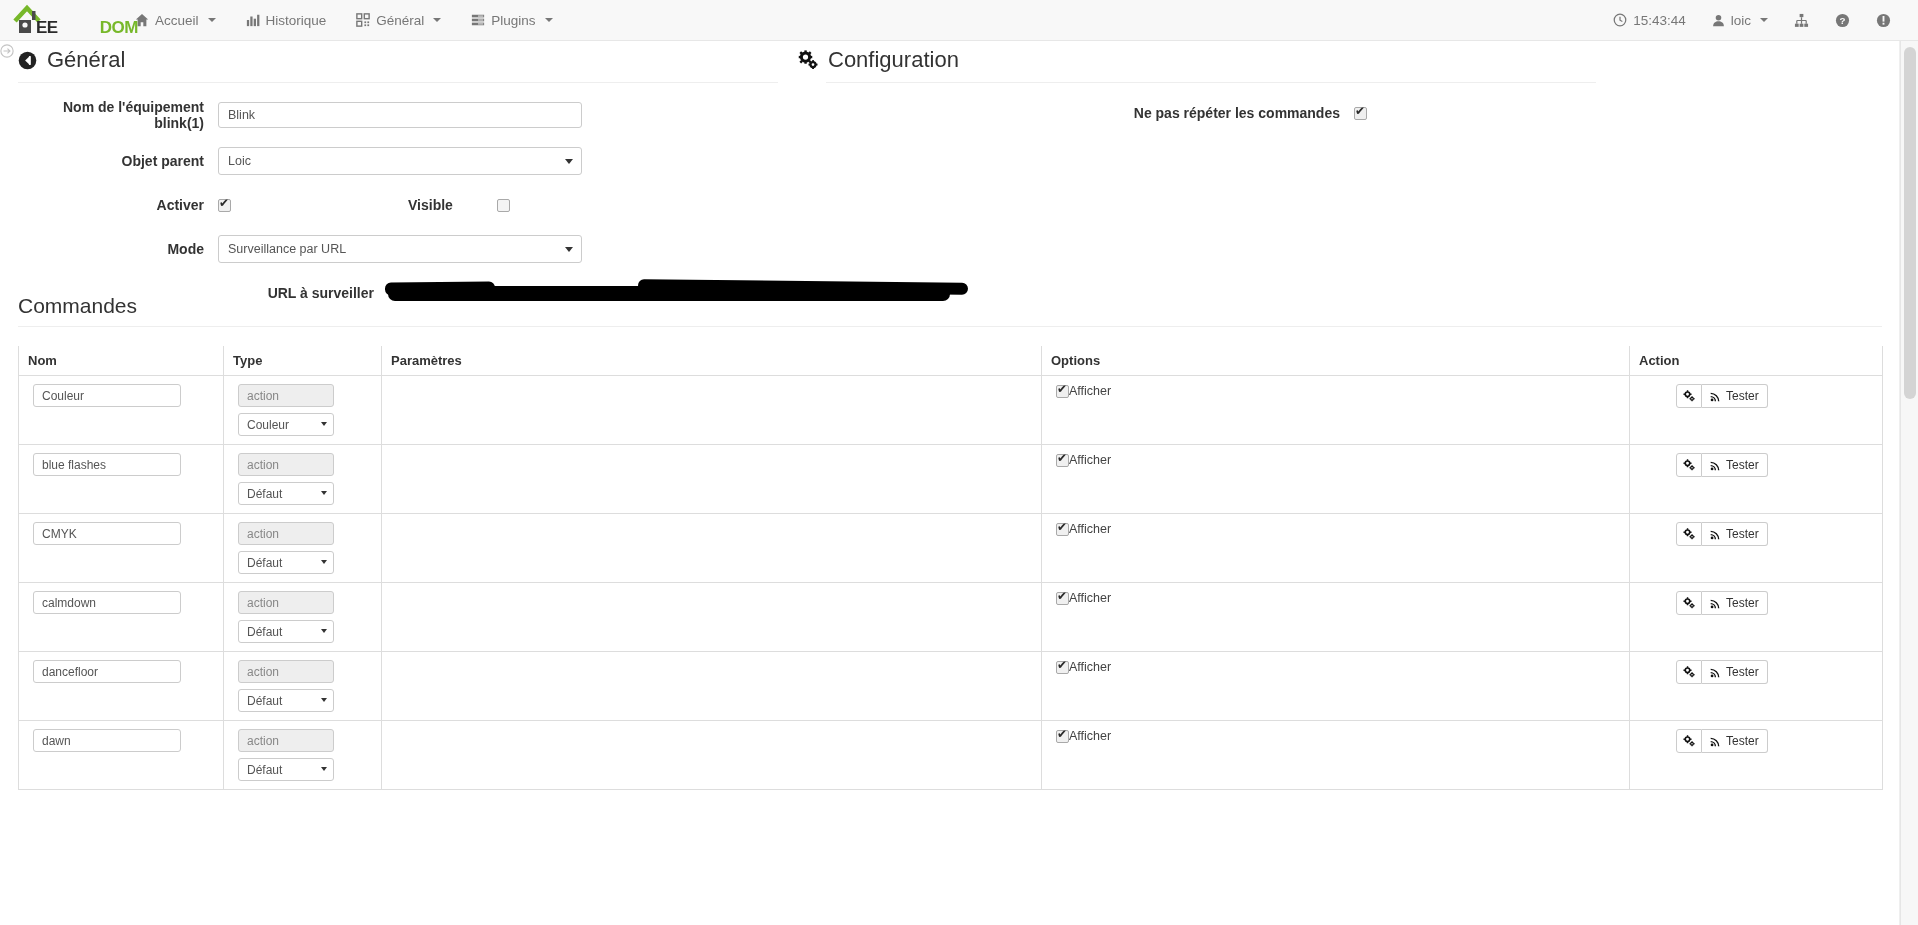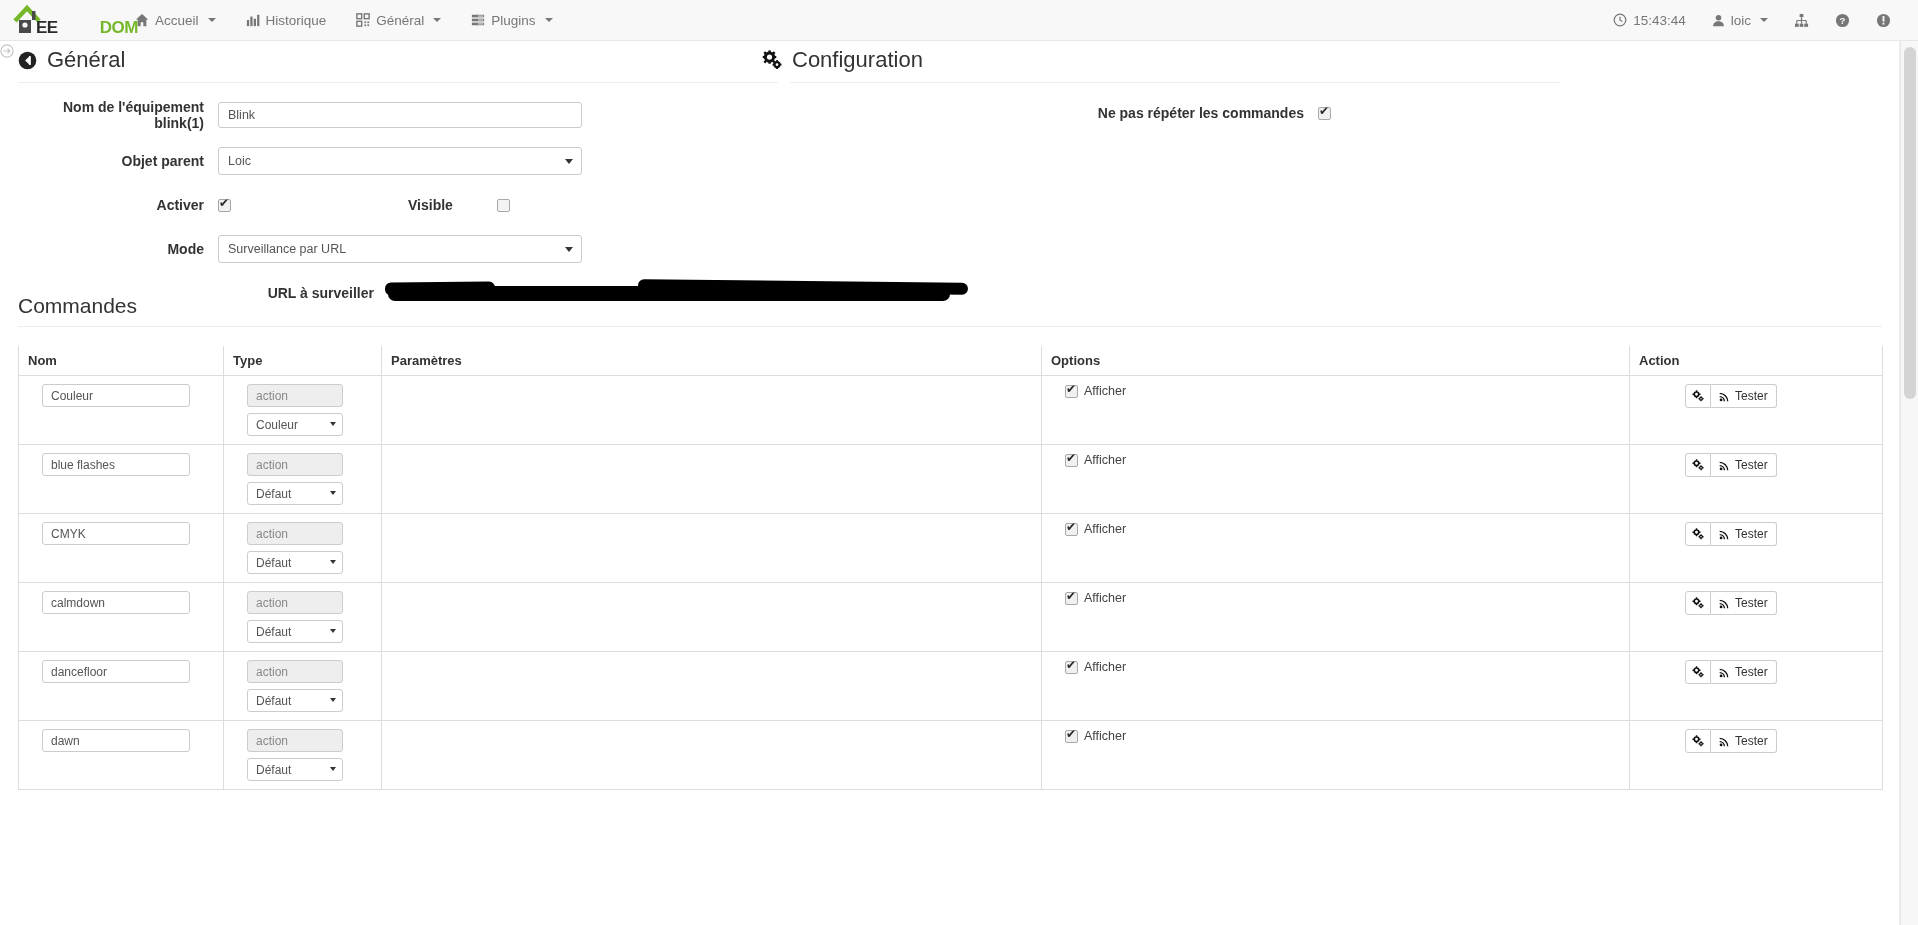--- a/index.html
+++ b/index.html
@@ -64,21 +64,21 @@
     width: 1900px; height: 884px;
     background: #fff;
     overflow: hidden;
   }
   .collapse-handle {
     position: absolute; left: 0px; top: 3px;
     width: 14px; height: 14px;
     color: #bdbdbd;
   }
   .panel-left  { position: absolute; left: 18px;  top: 0px; width: 760px; }
-  .panel-right { position: absolute; left: 790px; top: 0px; width: 770px; }
+  .panel-right { position: absolute; left: 826px; top: 0px; width: 770px; }
 
   .sec-title {
     display: flex; align-items: center; gap: 10px;
     font-size: 22px; color: #333; font-weight: 400;
     padding: 6px 0 9px 0;
     border-bottom: 1px solid #eeeeee;
   }
   .sec-title .back-ic { color: #222; }
 
   .form-row {
@@ -176,21 +176,21 @@
     text-align: left;
     font-size: 13px; font-weight: bold; color: #333;
     padding: 7px 9px;
     border: 1px solid #dddddd;
     border-top: none;
     background: #fff;
     vertical-align: middle;
   }
   table.cmd td {
     border: 1px solid #dddddd;
-    padding: 8px 23px;
+    padding: 8px 14px;
     vertical-align: top;
     height: 62px;
     background: #fff;
   }
   .col-nom    { width: 205px; }
   .col-type   { width: 158px; }
   .col-param  { width: 660px; }
   .col-opt    { width: 588px; }
   .col-action { width: 253px; }
 
@@ -216,21 +216,21 @@
     font-size: 12px; padding: 0 8px;
     display: flex; align-items: center;
   }
   .sel-sm-caret {
     position: absolute; right: 7px; top: 9px;
     width: 0; height: 0;
     border-left: 3.5px solid transparent;
     border-right: 3.5px solid transparent;
     border-top: 4.5px solid #333;
   }
-  .opt-line { display: flex; align-items: center; gap: 6px; font-size: 12.5px; color: #444; }
+  .opt-line { display: flex; align-items: center; font-size: 12.5px; color: #444; }
 
   .act-wrap { display: flex; align-items: center; gap: 0; position: relative; margin-left: 32px; }
   .btn-ic {
     height: 24px; min-width: 26px;
     border: 1px solid #ccc; border-radius: 3px 0 0 3px;
     background: #fff; color: #333;
     display: inline-flex; align-items: center; justify-content: center;
     cursor: pointer; font-size: 12px;
     padding: 0 6px;
   }

